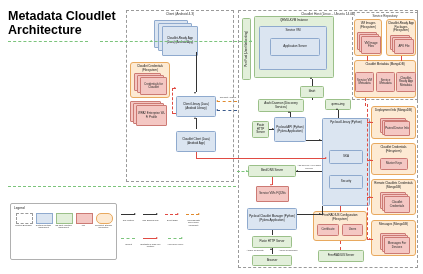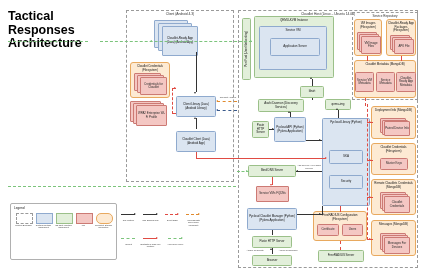--- a/index.html
+++ b/index.html
@@ -70,21 +70,21 @@
   #legend .lg-title{position:absolute;left:3px;top:2px;font-size:3.2px;color:#222;}
   .lg-swatch{position:absolute;width:15px;height:9px;}
   .lg-cap{position:absolute;width:19px;font-size:2.1px;line-height:2.4px;
           text-align:center;color:#333;}
   .lg-arrow-cap{position:absolute;width:21px;font-size:2px;line-height:2.3px;
           text-align:center;color:#333;}
 </style>
 </head>
 <body>
 
-<div class="abs" id="title">Tactical Responses Architecture</div>
+<div class="abs" id="title">Metadata Cloudlet Architecture</div>
 
 <div class="abs boundary" style="left:126px;top:10px;width:108px;height:172px;">
   <span class="bnd-label">Client (Android 4.3)</span>
 </div>
 
 <div class="abs wstack" style="left:154px;top:20px;width:44px;height:34px;">
   <div class="sh" style="left:0px;top:0px;width:32px;height:26px;"></div>
   <div class="sh" style="left:4px;top:3px;width:32px;height:26px;"></div>
   <div class="sh node cust" style="left:8px;top:6px;width:32px;height:26px;display:flex;align-items:center;justify-content:center;">
     <span class="t">Cloudlet-Ready App (Java) (Android App)</span>

